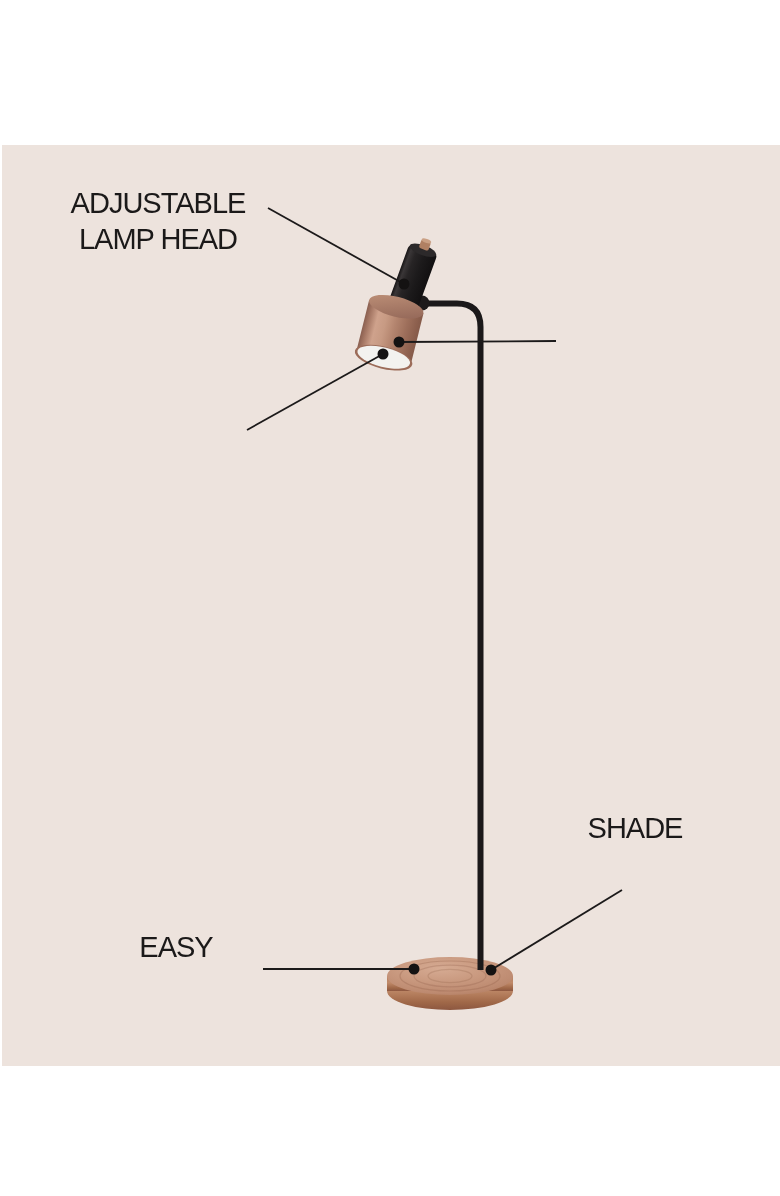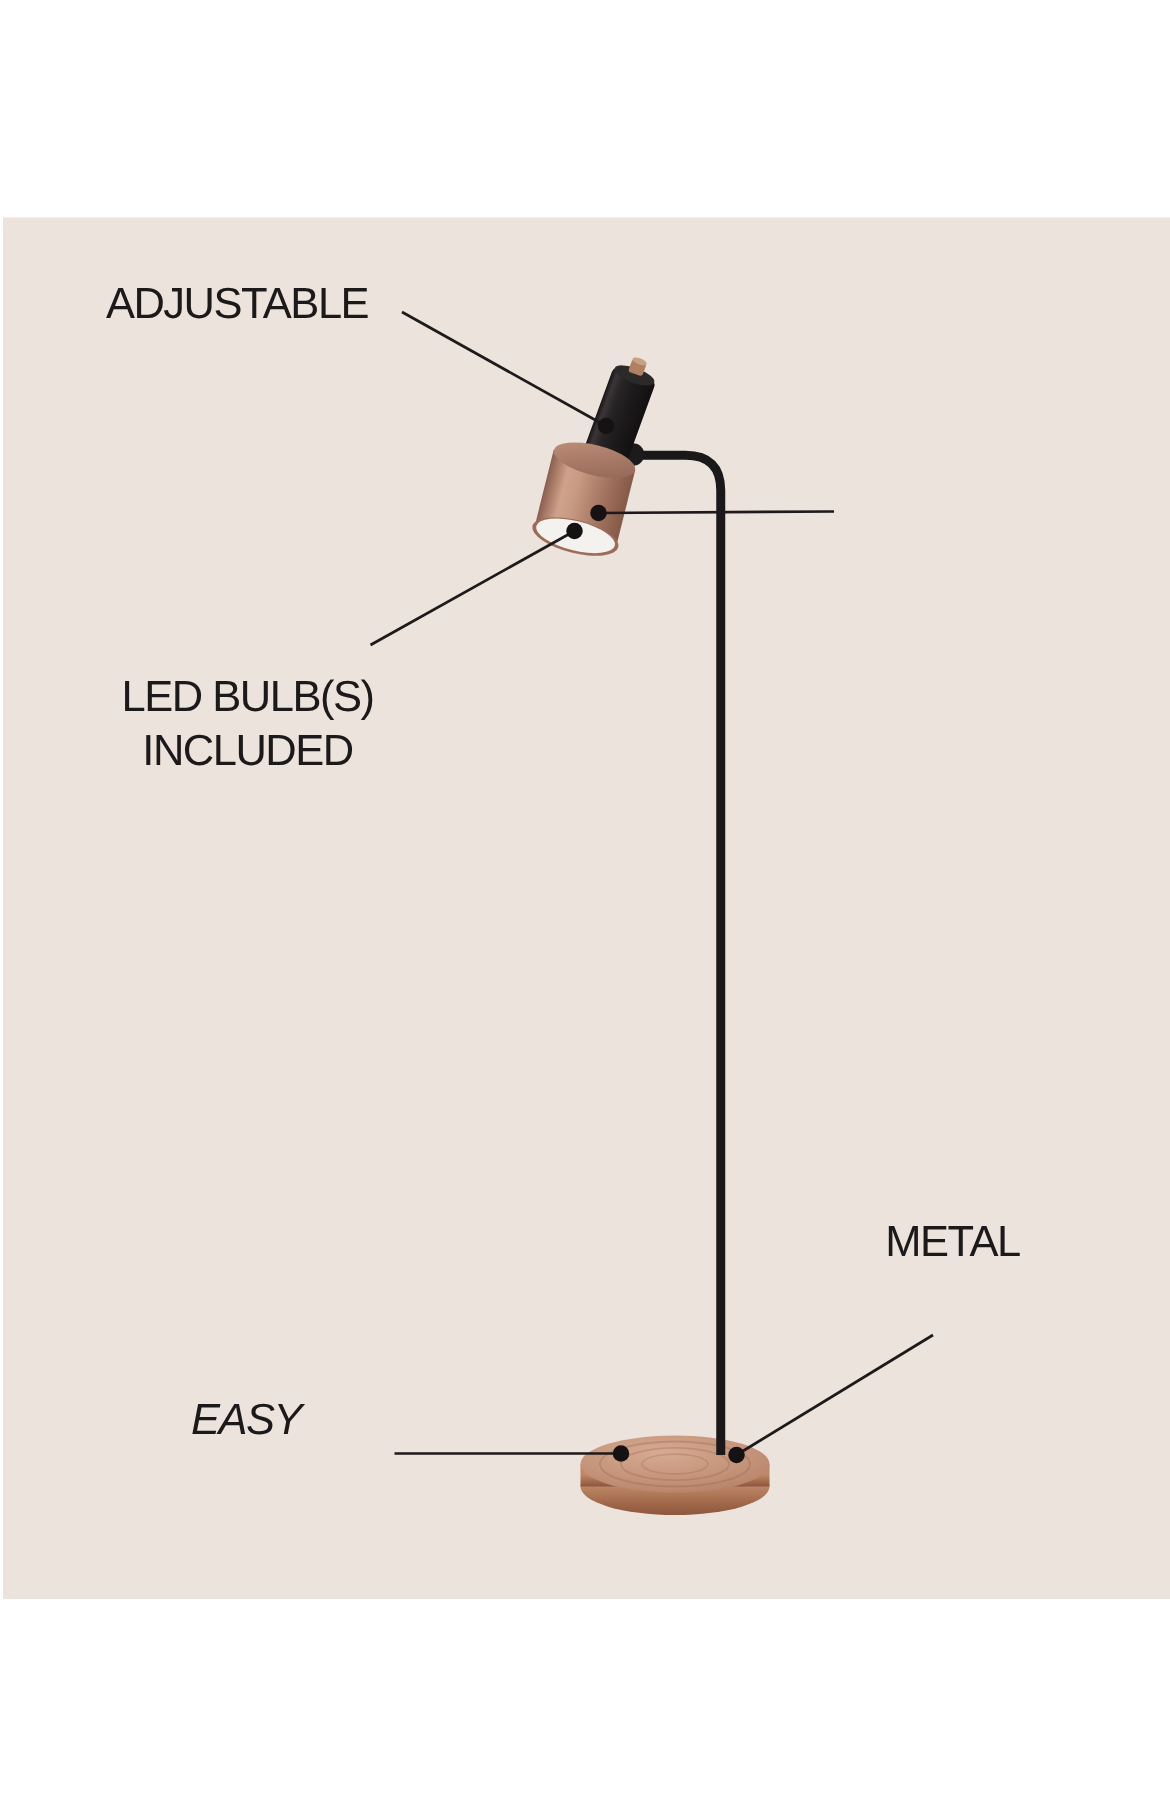--- a/index.html
+++ b/index.html
@@ -121,29 +121,26 @@
       <circle cx="404" cy="284" r="5.5"></circle>
       <circle cx="399" cy="342" r="5.5"></circle>
       <circle cx="383" cy="354" r="5.5"></circle>
       <circle cx="414" cy="969" r="5.5"></circle>
       <circle cx="491" cy="970" r="5.5"></circle>
     </g>
   </svg>
 
   <div class="label" style="left:158px; top:185px;">
     <span class="ln">ADJUSTABLE</span>
+    <span class="ln">LAMP HEAD</span>
   </div>
 
 
-  <div class="label" style="left:165px; top:447px;">
-    <span class="ln">LED BULB(S)</span>
-    <span class="ln">INCLUDED</span>
+
+  <div class="label" style="left:635px; top:810px;">
+    <span class="ln">SHADE</span>
   </div>
 
-  <div class="label" style="left:635px; top:810px;">
-    <span class="ln">METAL</span>
-  </div>
-
-  <div class="label" style="left:164px; top:929px;font-style:italic;">
+  <div class="label" style="left:176px; top:929px;">
     <span class="ln">EASY</span>
   </div>
 
 </div>
 
 </body></html>

